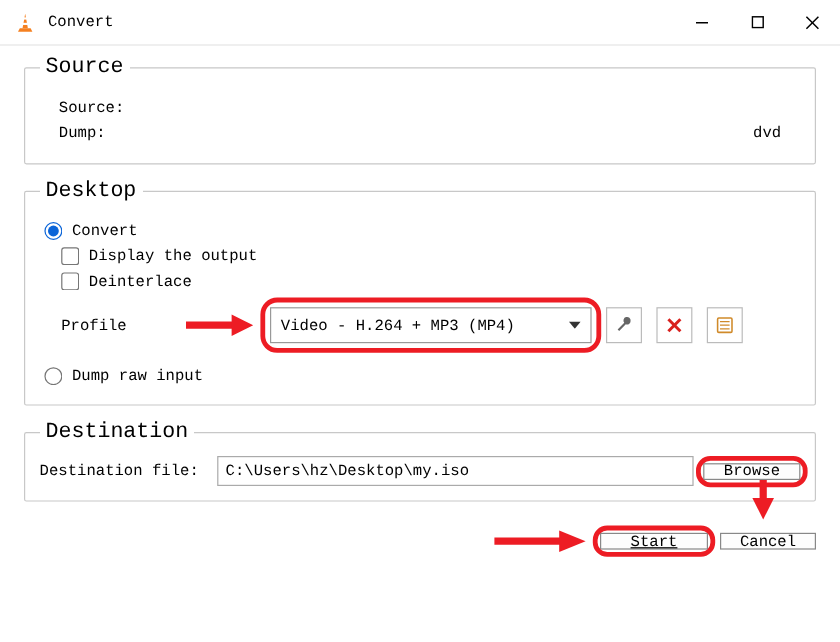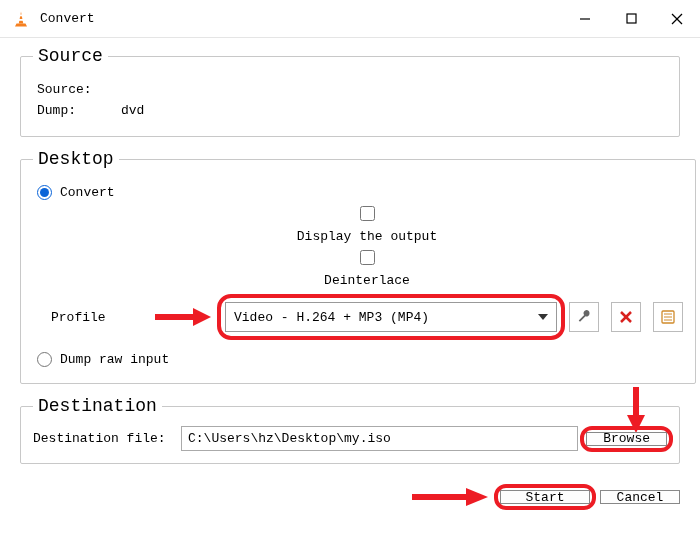--- a/index.html
+++ b/index.html
@@ -43,22 +43,23 @@
       margin-bottom: 12px;
       padding: 10px 12px 12px 12px;
     }
     legend {
       padding: 0 5px;
       font-size: 18px;
     }
     .row {
       display: flex;
       align-items: center;
-      margin: 6px 4px;
+      margin: 6px 16px;
       gap: 20px;
+      justify-content: space-between;
     }
     .label-fixed {
       width: 64px;
     }
     .label-dest {
       width: 140px;
     }
     input[type="text"] {
       font-family: inherit;
       font-size: 13px;
@@ -66,21 +67,21 @@
       border: 1px solid #aaa;
       background: #fff;
     }
     .source-input { flex: 1; }
     .radio-row, .check-row {
       display: flex;
       align-items: center;
       gap: 8px;
       margin: 6px 0 6px 4px;
     }
-    .check-row { margin-left: 18px; flex-direction: column; }
+    .check-row { margin-left: 18px; }
     input[type="radio"], input[type="checkbox"] {
       width: 15px;
       height: 15px;
       cursor: pointer;
     }
     input[type="radio"] { accent-color: #0a64d8; }
     .profile-row {
       display: flex;
       align-items: center;
       margin: 14px 0 10px 18px;
@@ -89,21 +90,21 @@
     .profile-label { width: 90px; }
     .arrow-red {
       width: 60px;
       height: 22px;
     }
     .profile-select-wrap {
       position: relative;
       display: inline-block;
     }
     .profile-select {
-      width: 332px;
+      width: 268px;
       height: 30px;
       border: 1px solid #999;
       background: #fff;
       display: flex;
       align-items: center;
       padding: 0 28px 0 8px;
       cursor: pointer;
       position: relative;
     }
     .profile-select .caret {
@@ -159,21 +160,21 @@
       pointer-events: none;
     }
     .bottom-row {
       display: flex;
       justify-content: flex-end;
       align-items: center;
       gap: 10px;
       padding: 10px 20px 0 0;
       position: relative;
     }
-    .start-wrap { position: relative; display: inline-block; }
+    .start-wrap { position: relative; display: inline-block; text-decoration: underline; }
     .red-ring-start {
       position: absolute;
       border: 4px solid #ed1c24;
       border-radius: 12px;
       top: -6px; left: -6px; right: -6px; bottom: -6px;
       pointer-events: none;
     }
     .arrow-to-browse {
       position: absolute;
       width: 24px;

